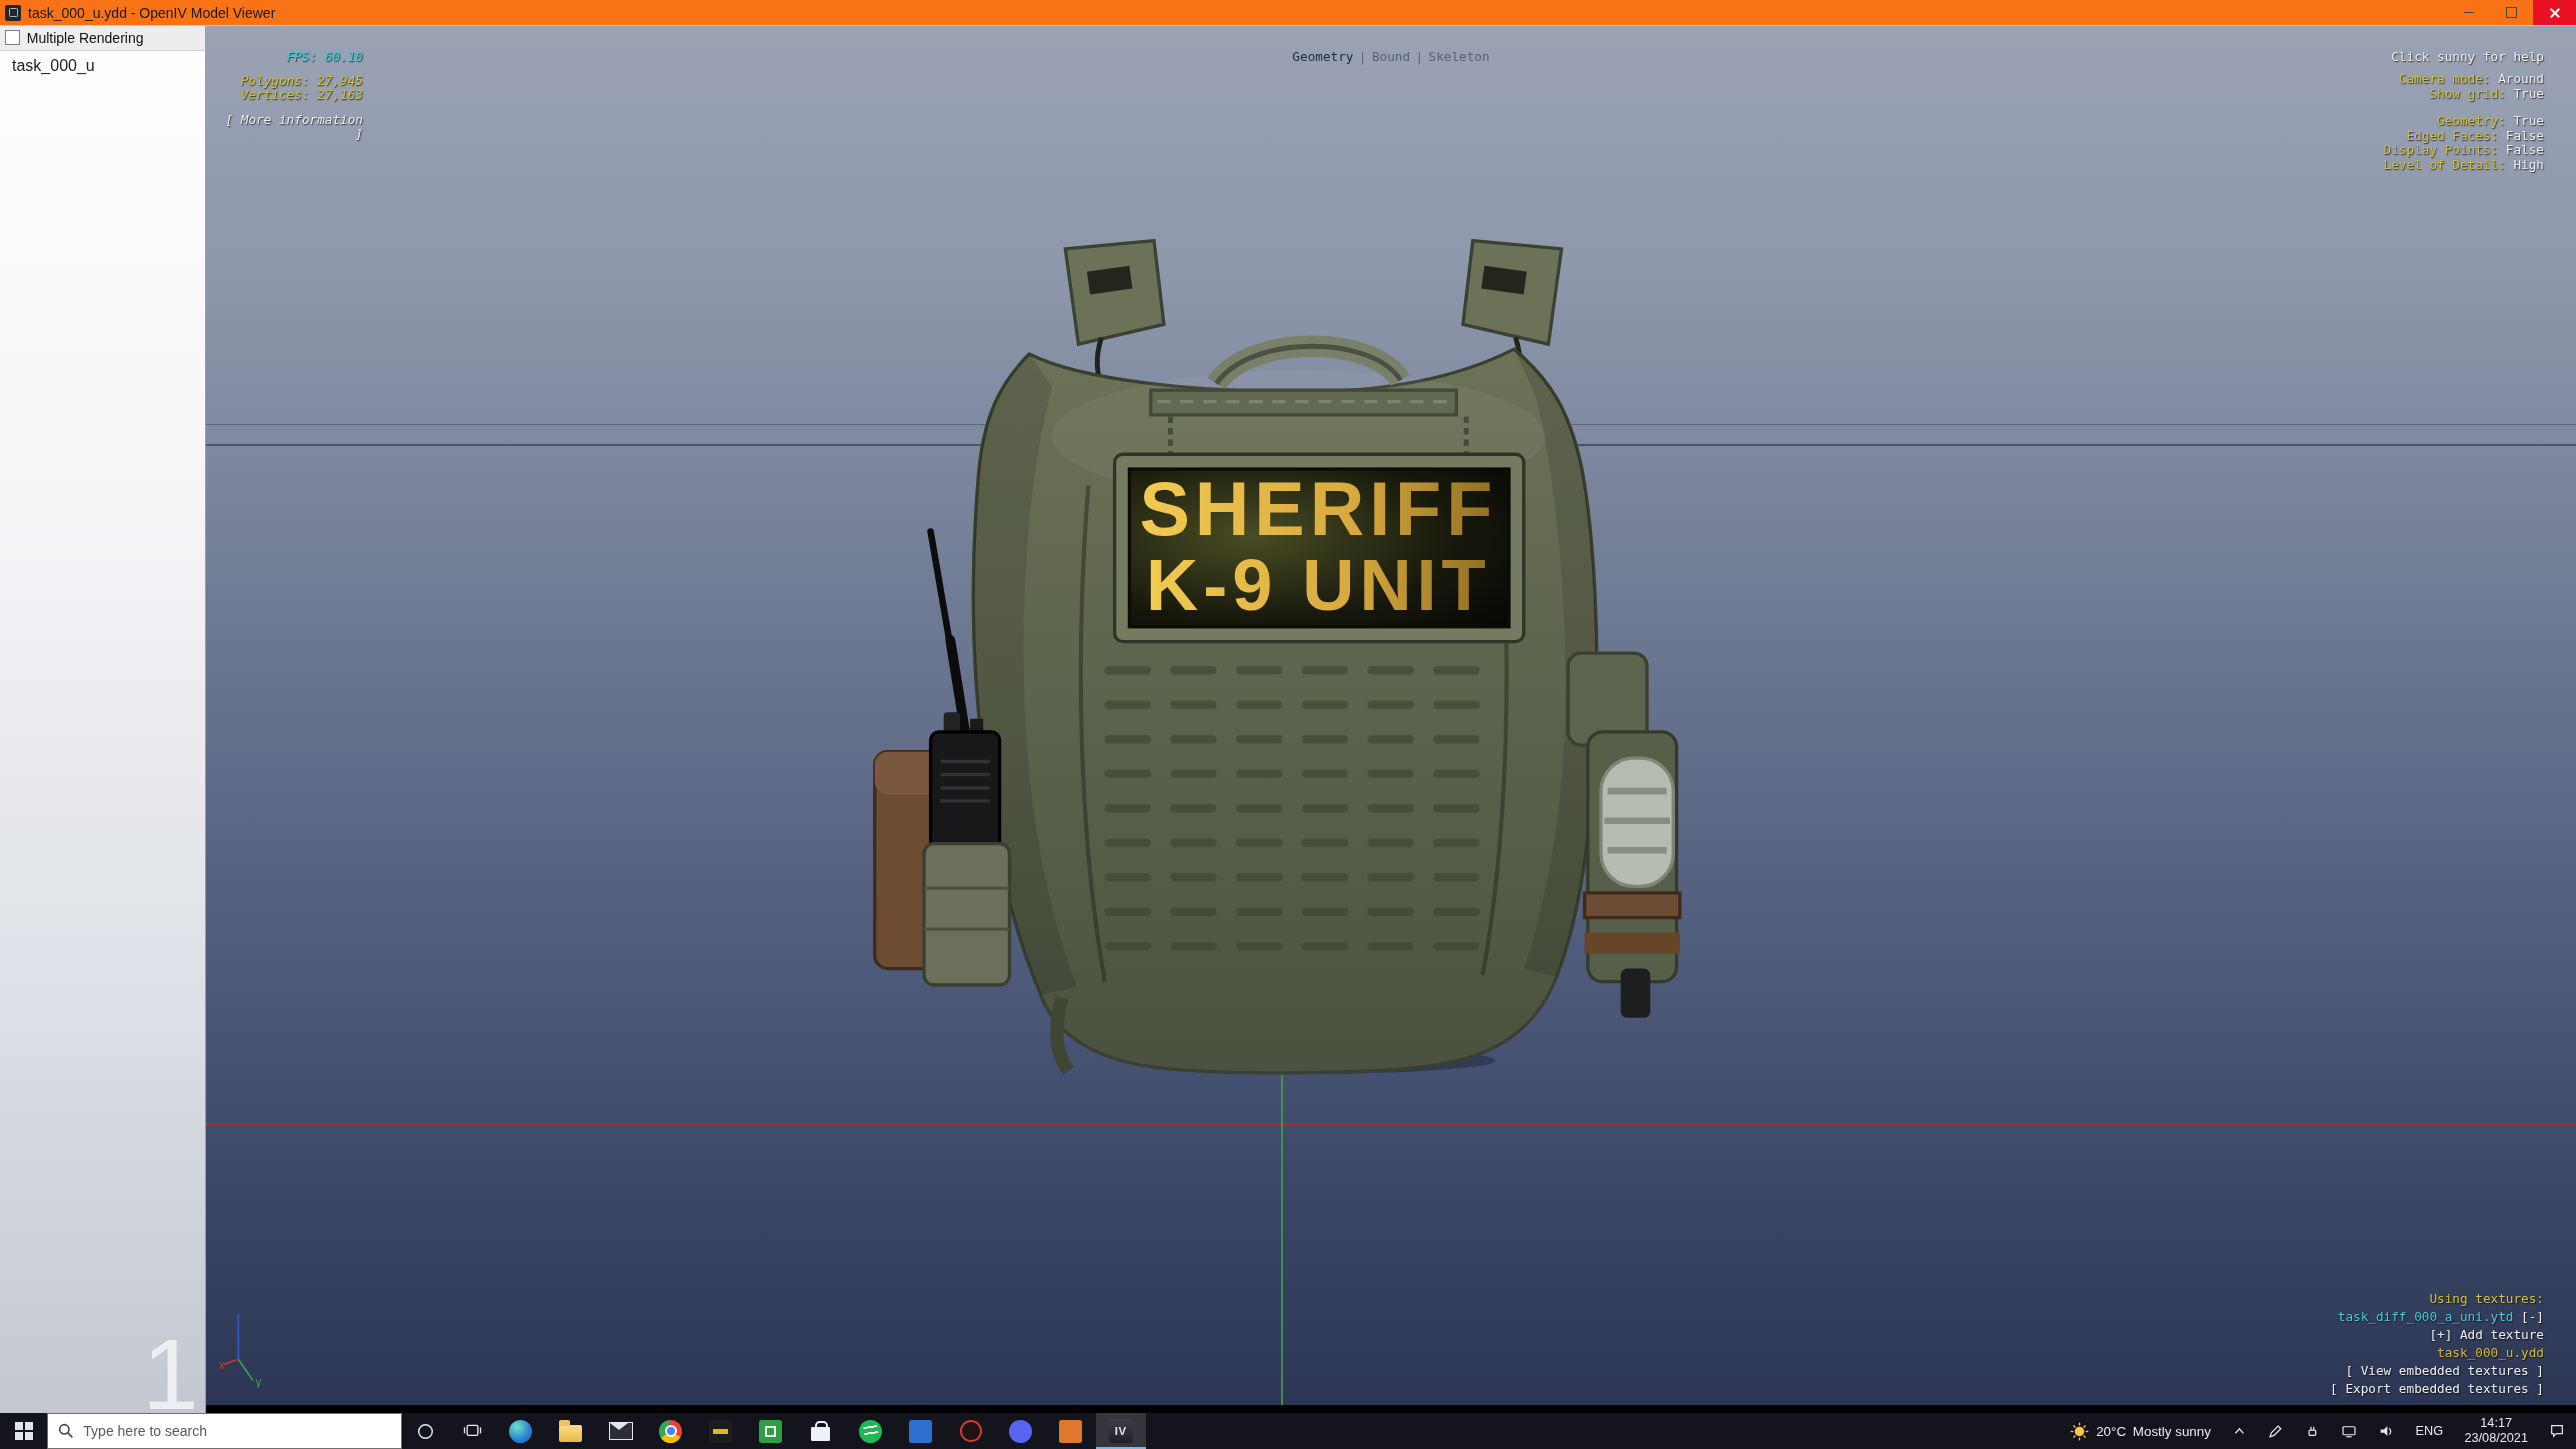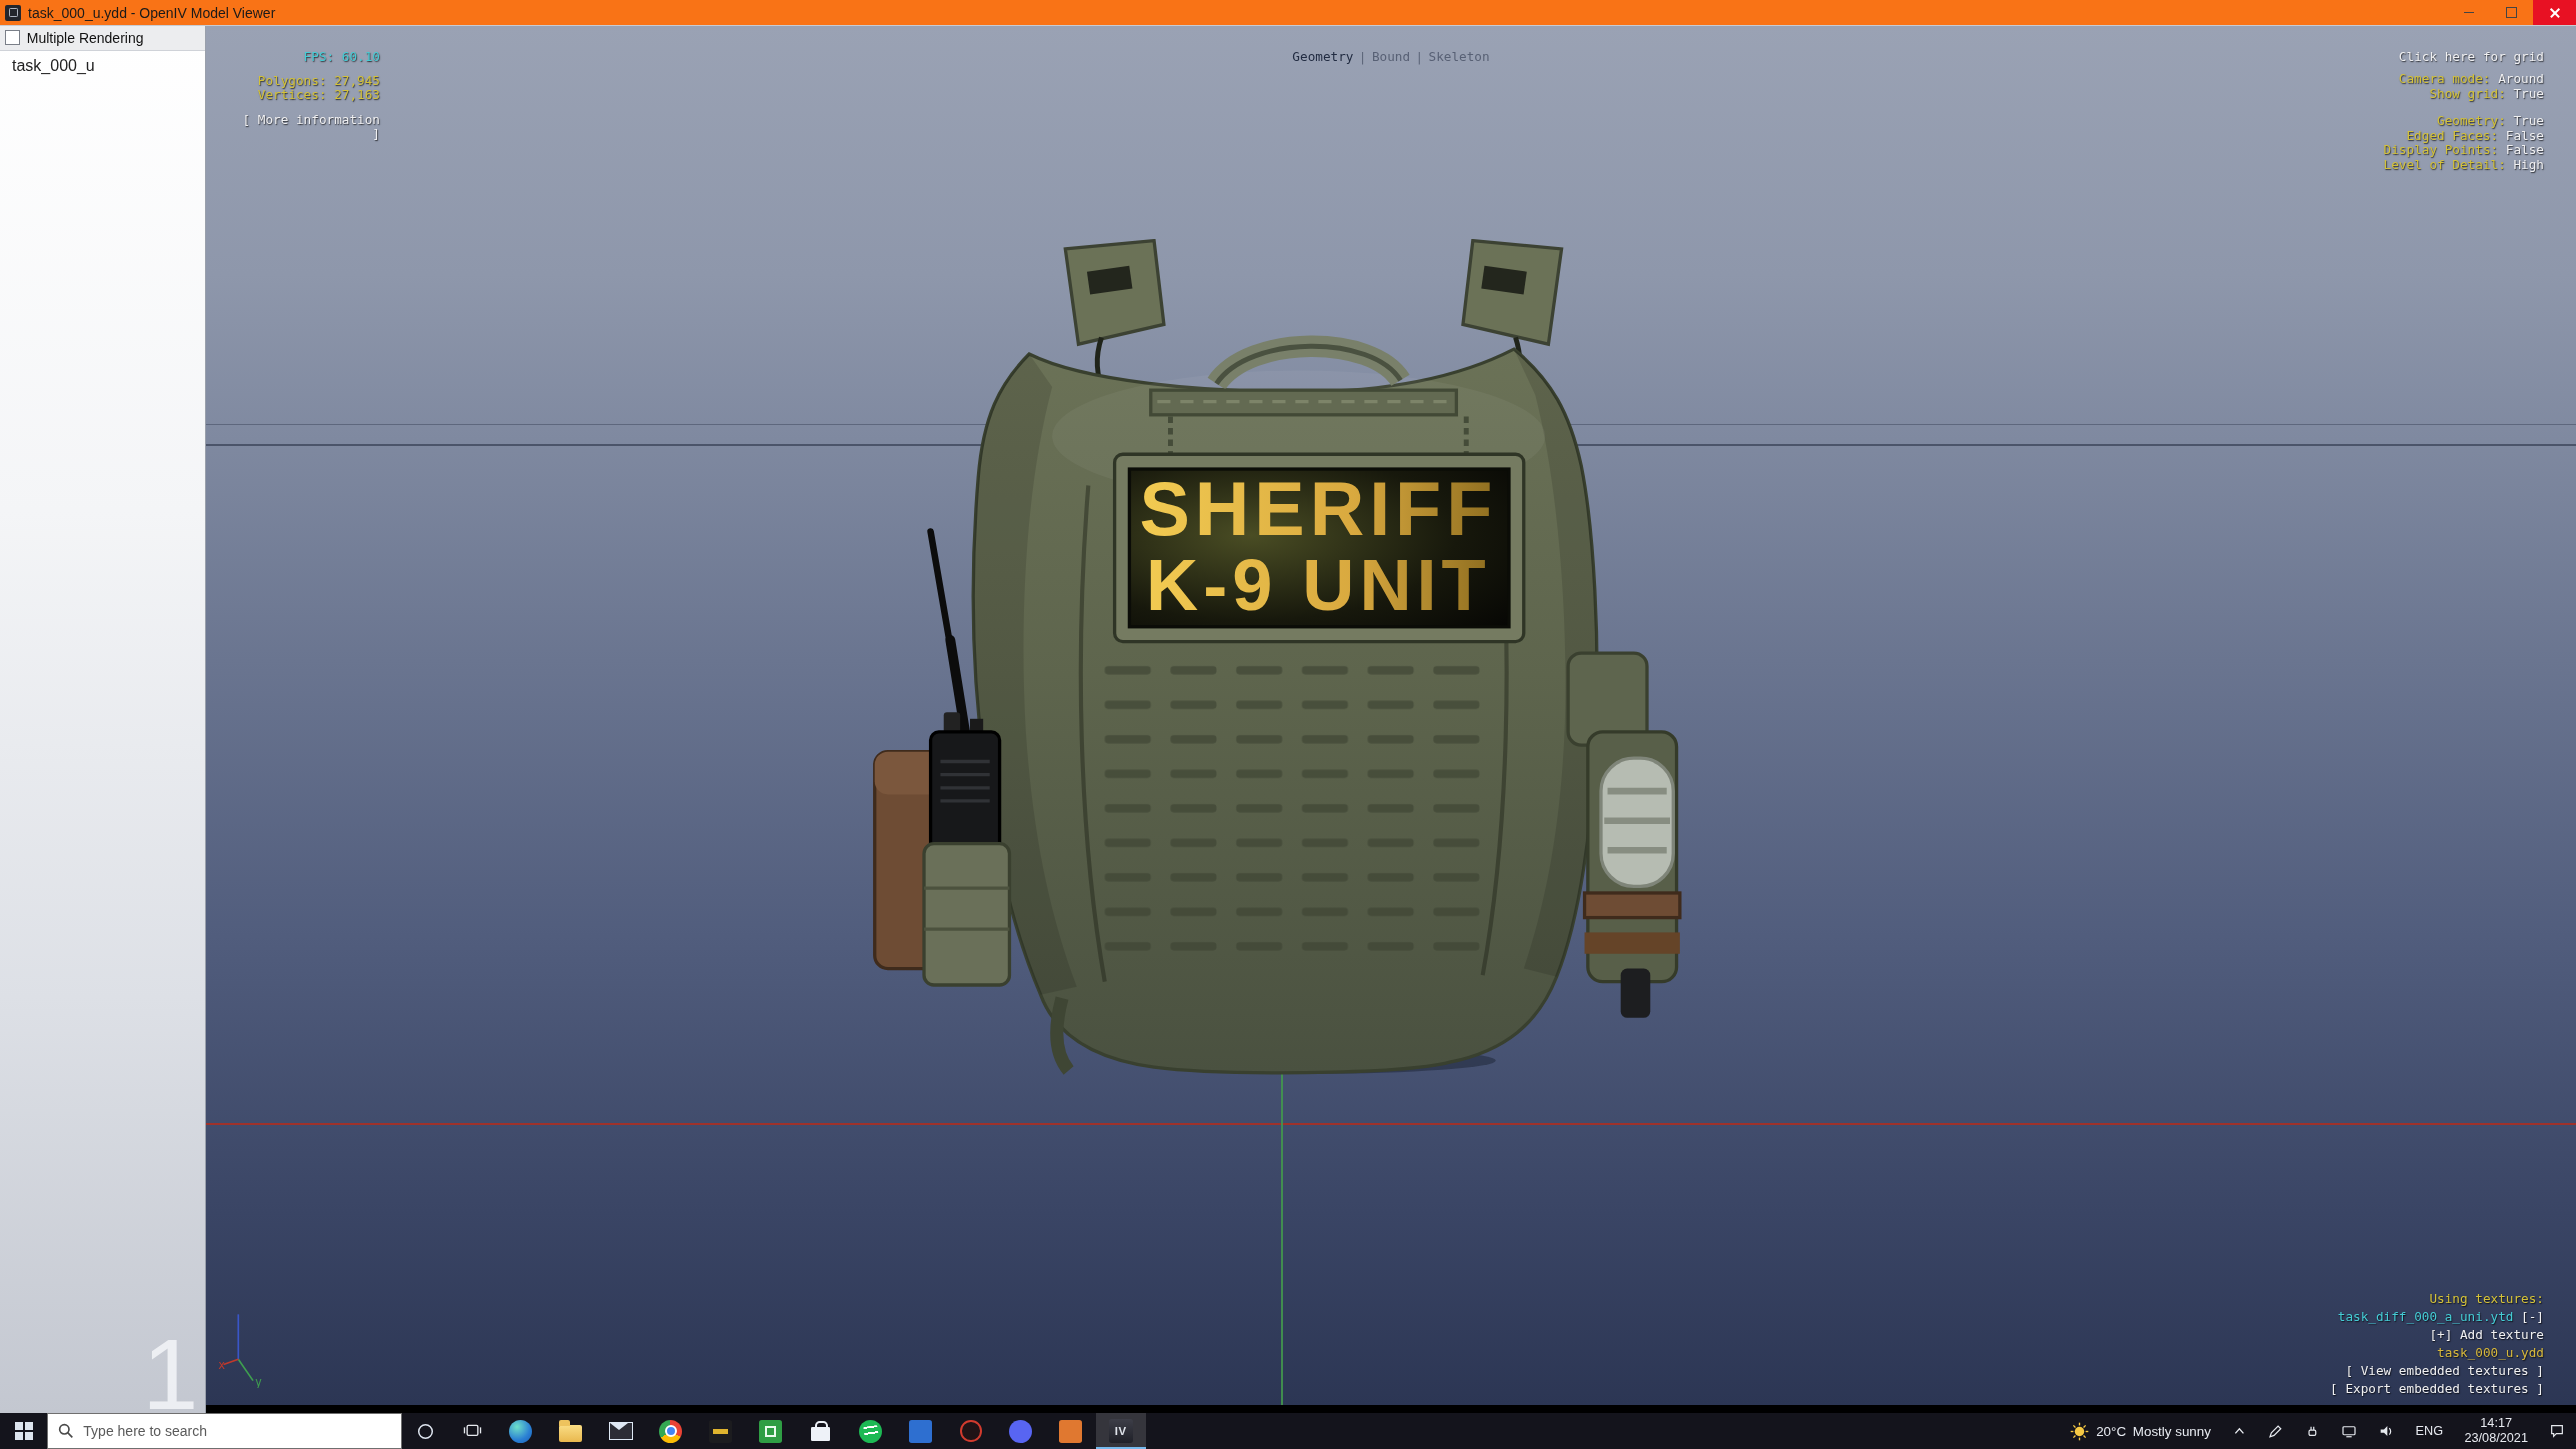--- a/index.html
+++ b/index.html
@@ -37,21 +37,21 @@
   .horizon2{top:418px;height:2px;background:rgba(24,32,52,0.5);}
   .axis-red{top:1097px;height:2px;background:rgba(170,48,36,0.9);}
   .axis-green{position:absolute;left:1075px;top:1036px;width:2px;height:344px;background:rgba(66,150,78,0.9);}
 
   .overlay{position:absolute;font-size:12.7px;line-height:14.8px;text-shadow:0.7px 0.7px 1.3px rgba(0,0,0,0.75);}
   .c-yellow{color:#d4c23a;}
   .c-cyan{color:#45cdd6;}
   .c-white{color:#f0f0f2;}
   .c-gold{color:#d8b93c;}
 
-  .stats{left:30px;top:24px;width:144px;text-align:right;}
+  .stats{left:13px;top:24px;width:144px;text-align:right;font-style:italic;}
   .stats .gap{height:9.4px;}
   .tabs{top:24px;left:50%;transform:translateX(-50%);text-shadow:none;color:#2a3349;}
   .tabs .tab{color:#222c42;}
   .tabs .tab.dim{color:rgba(34,44,66,0.55);}
   .tabs .sep{color:rgba(34,44,66,0.5);padding:0 5.4px;}
   .settings{right:32px;top:24px;text-align:right;}
   .settings .gap1{height:8px;}
   .settings .gap2{height:12px;}
   .textures{right:32px;bottom:6.7px;text-align:right;line-height:18px;}
 
@@ -220,21 +220,21 @@
       <div class="c-yellow">Vertices: 27,163</div>
       <div class="gap"></div>
       <div class="c-white">[ More information ]</div>
     </div>
 
     <div class="overlay mono tabs">
       <span class="tab">Geometry</span><span class="sep">|</span><span class="tab dim">Bound</span><span class="sep">|</span><span class="tab dim">Skeleton</span>
     </div>
 
     <div class="overlay mono settings">
-      <div class="c-white">Click here for grid</div>
+      <div class="c-white">Click sunny for help</div>
       <div class="gap1"></div>
       <div><span class="c-yellow">Camera mode:</span> <span class="c-white">Around</span></div>
       <div><span class="c-yellow">Show grid:</span> <span class="c-white">True</span></div>
       <div class="gap2"></div>
       <div><span class="c-yellow">Geometry:</span> <span class="c-white">True</span></div>
       <div><span class="c-yellow">Edged Faces:</span> <span class="c-white">False</span></div>
       <div><span class="c-yellow">Display Points:</span> <span class="c-white">False</span></div>
       <div><span class="c-yellow">Level of Detail:</span> <span class="c-white">High</span></div>
     </div>
 

